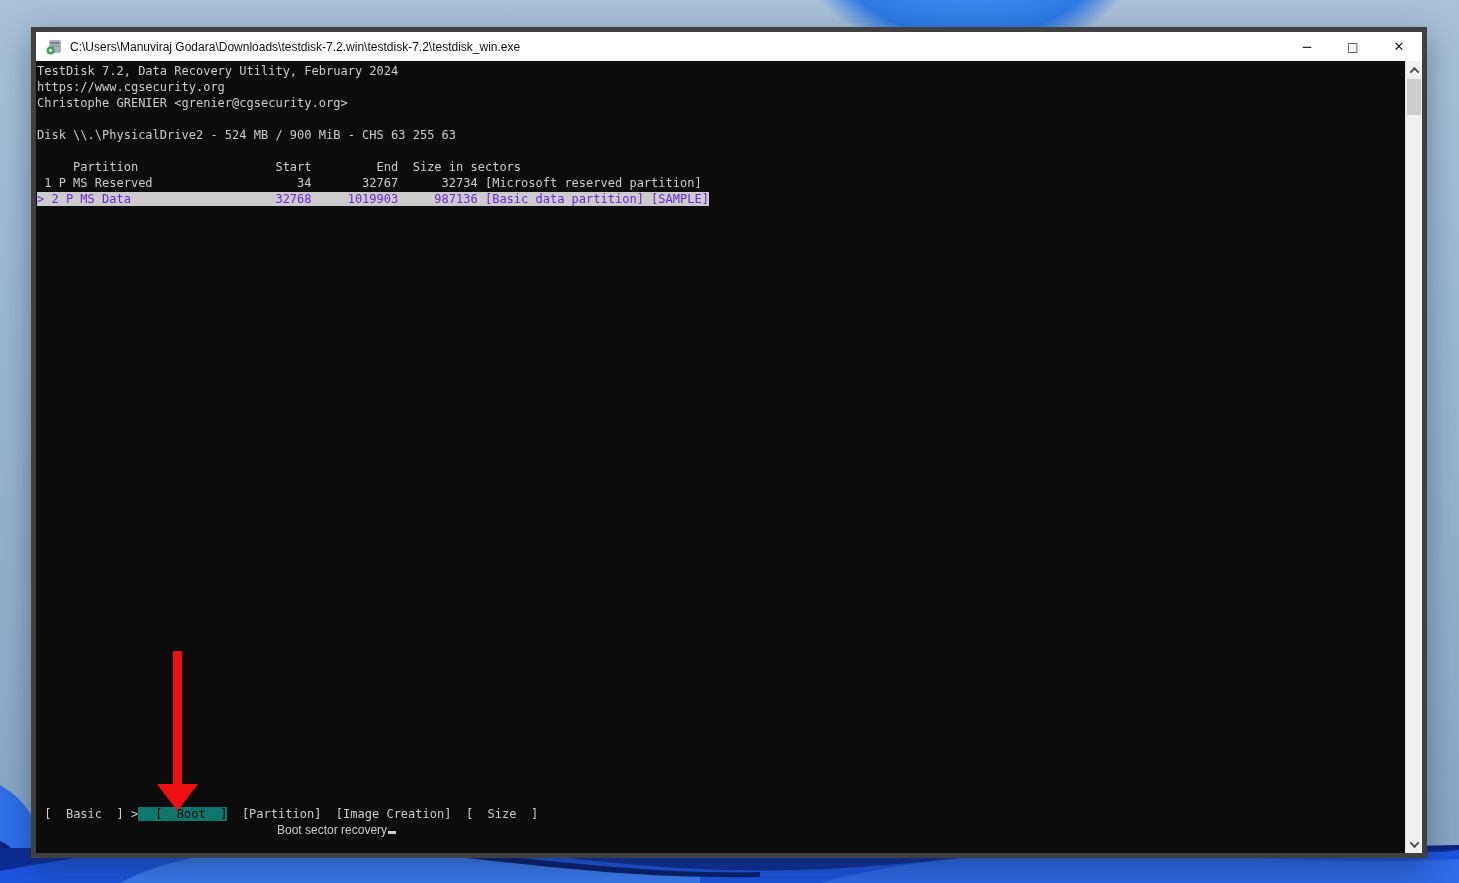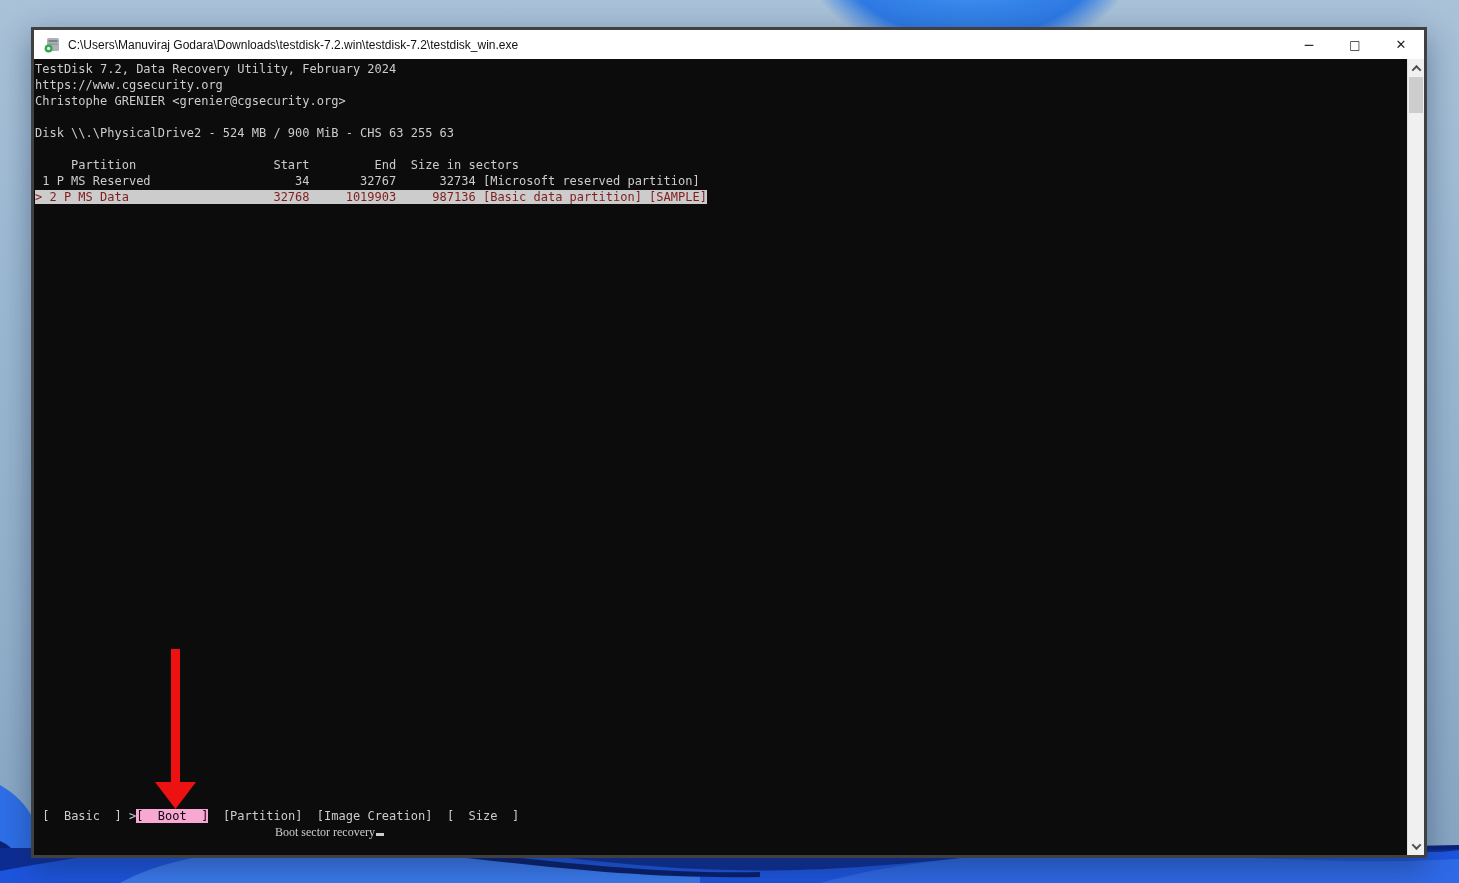--- a/index.html
+++ b/index.html
@@ -14,21 +14,21 @@
   .bloom-top {
     position:absolute; left:740px; top:0; width:460px; height:70px;
     background:radial-gradient(ellipse 235px 160px at 50% -55px,
       #6aaaf2 0%, #3585ea 40%, #2e7ae4 58%, rgba(46,122,228,0) 73%);
   }
   .wallpaper-bottom { position:absolute; left:0; bottom:0; width:1459px; height:130px; }
 
   
   .window {
     position:absolute; left:31px; top:27px; width:1396px; height:831px;
-    border:3px solid #404040; background:#0c0c0c;
+    border:5px solid #404040; background:#0c0c0c;
     box-shadow:0 10px 30px rgba(20,40,80,.45);
   }
   .titlebar {
     position:absolute; left:0; top:0; right:0; height:29px;
     background:#ffffff; display:flex; align-items:center;
   }
   .app-icon { width:16px; height:16px; margin-left:10px; flex:0 0 auto; }
   .title-text {
     margin-left:8px; font-size:12px; color:#111;
     white-space:nowrap; overflow:hidden;
@@ -45,28 +45,28 @@
 
   
   .console {
     position:absolute; left:0; top:29px; right:17px; bottom:0;
     background:#0c0c0c; color:#cccccc; overflow:hidden;
     font-family:"DejaVu Sans Mono", monospace; font-size:12px; line-height:16px;
   }
   .top-block { padding:2px 0 0 1px; }
   .cline { height:16px; white-space:pre; }
   .prow { white-space:pre; }
-  .prow.selected { background:#cccccc; color:#7f1d1d;text-align:right; }
+  .prow.selected { background:#cccccc; color:#6d28d9;text-align:right; }
 
   .bottom-block { position:absolute; left:1px; bottom:15px; right:0; }
   .menu-line { white-space:pre; height:16px; font-family:inherit; }
   .menu-item { white-space:pre; }
-  .menu-item.selected { background:#f9a8d4; color:#0c0c0c; }
+  .menu-item.selected { background:#0f766e; color:#0c0c0c;padding-left:17px; }
   .menu-pointer { color:#cccccc; }
-  .status-line { white-space:pre; height:16px; padding-left:240px; font-family:Liberation Serif, serif; }
+  .status-line { white-space:pre; height:16px; padding-left:240px; font-family:Liberation Sans, sans-serif; }
   .cursor {
     display:inline-block; width:8px; height:3px; background:#cccccc;
     vertical-align:baseline; margin-left:1px;
   }
 
   .red-arrow { position:absolute; left:121px; top:590px; }
 
   
   .scrollbar {
     position:absolute; top:29px; right:0; bottom:0; width:17px;

